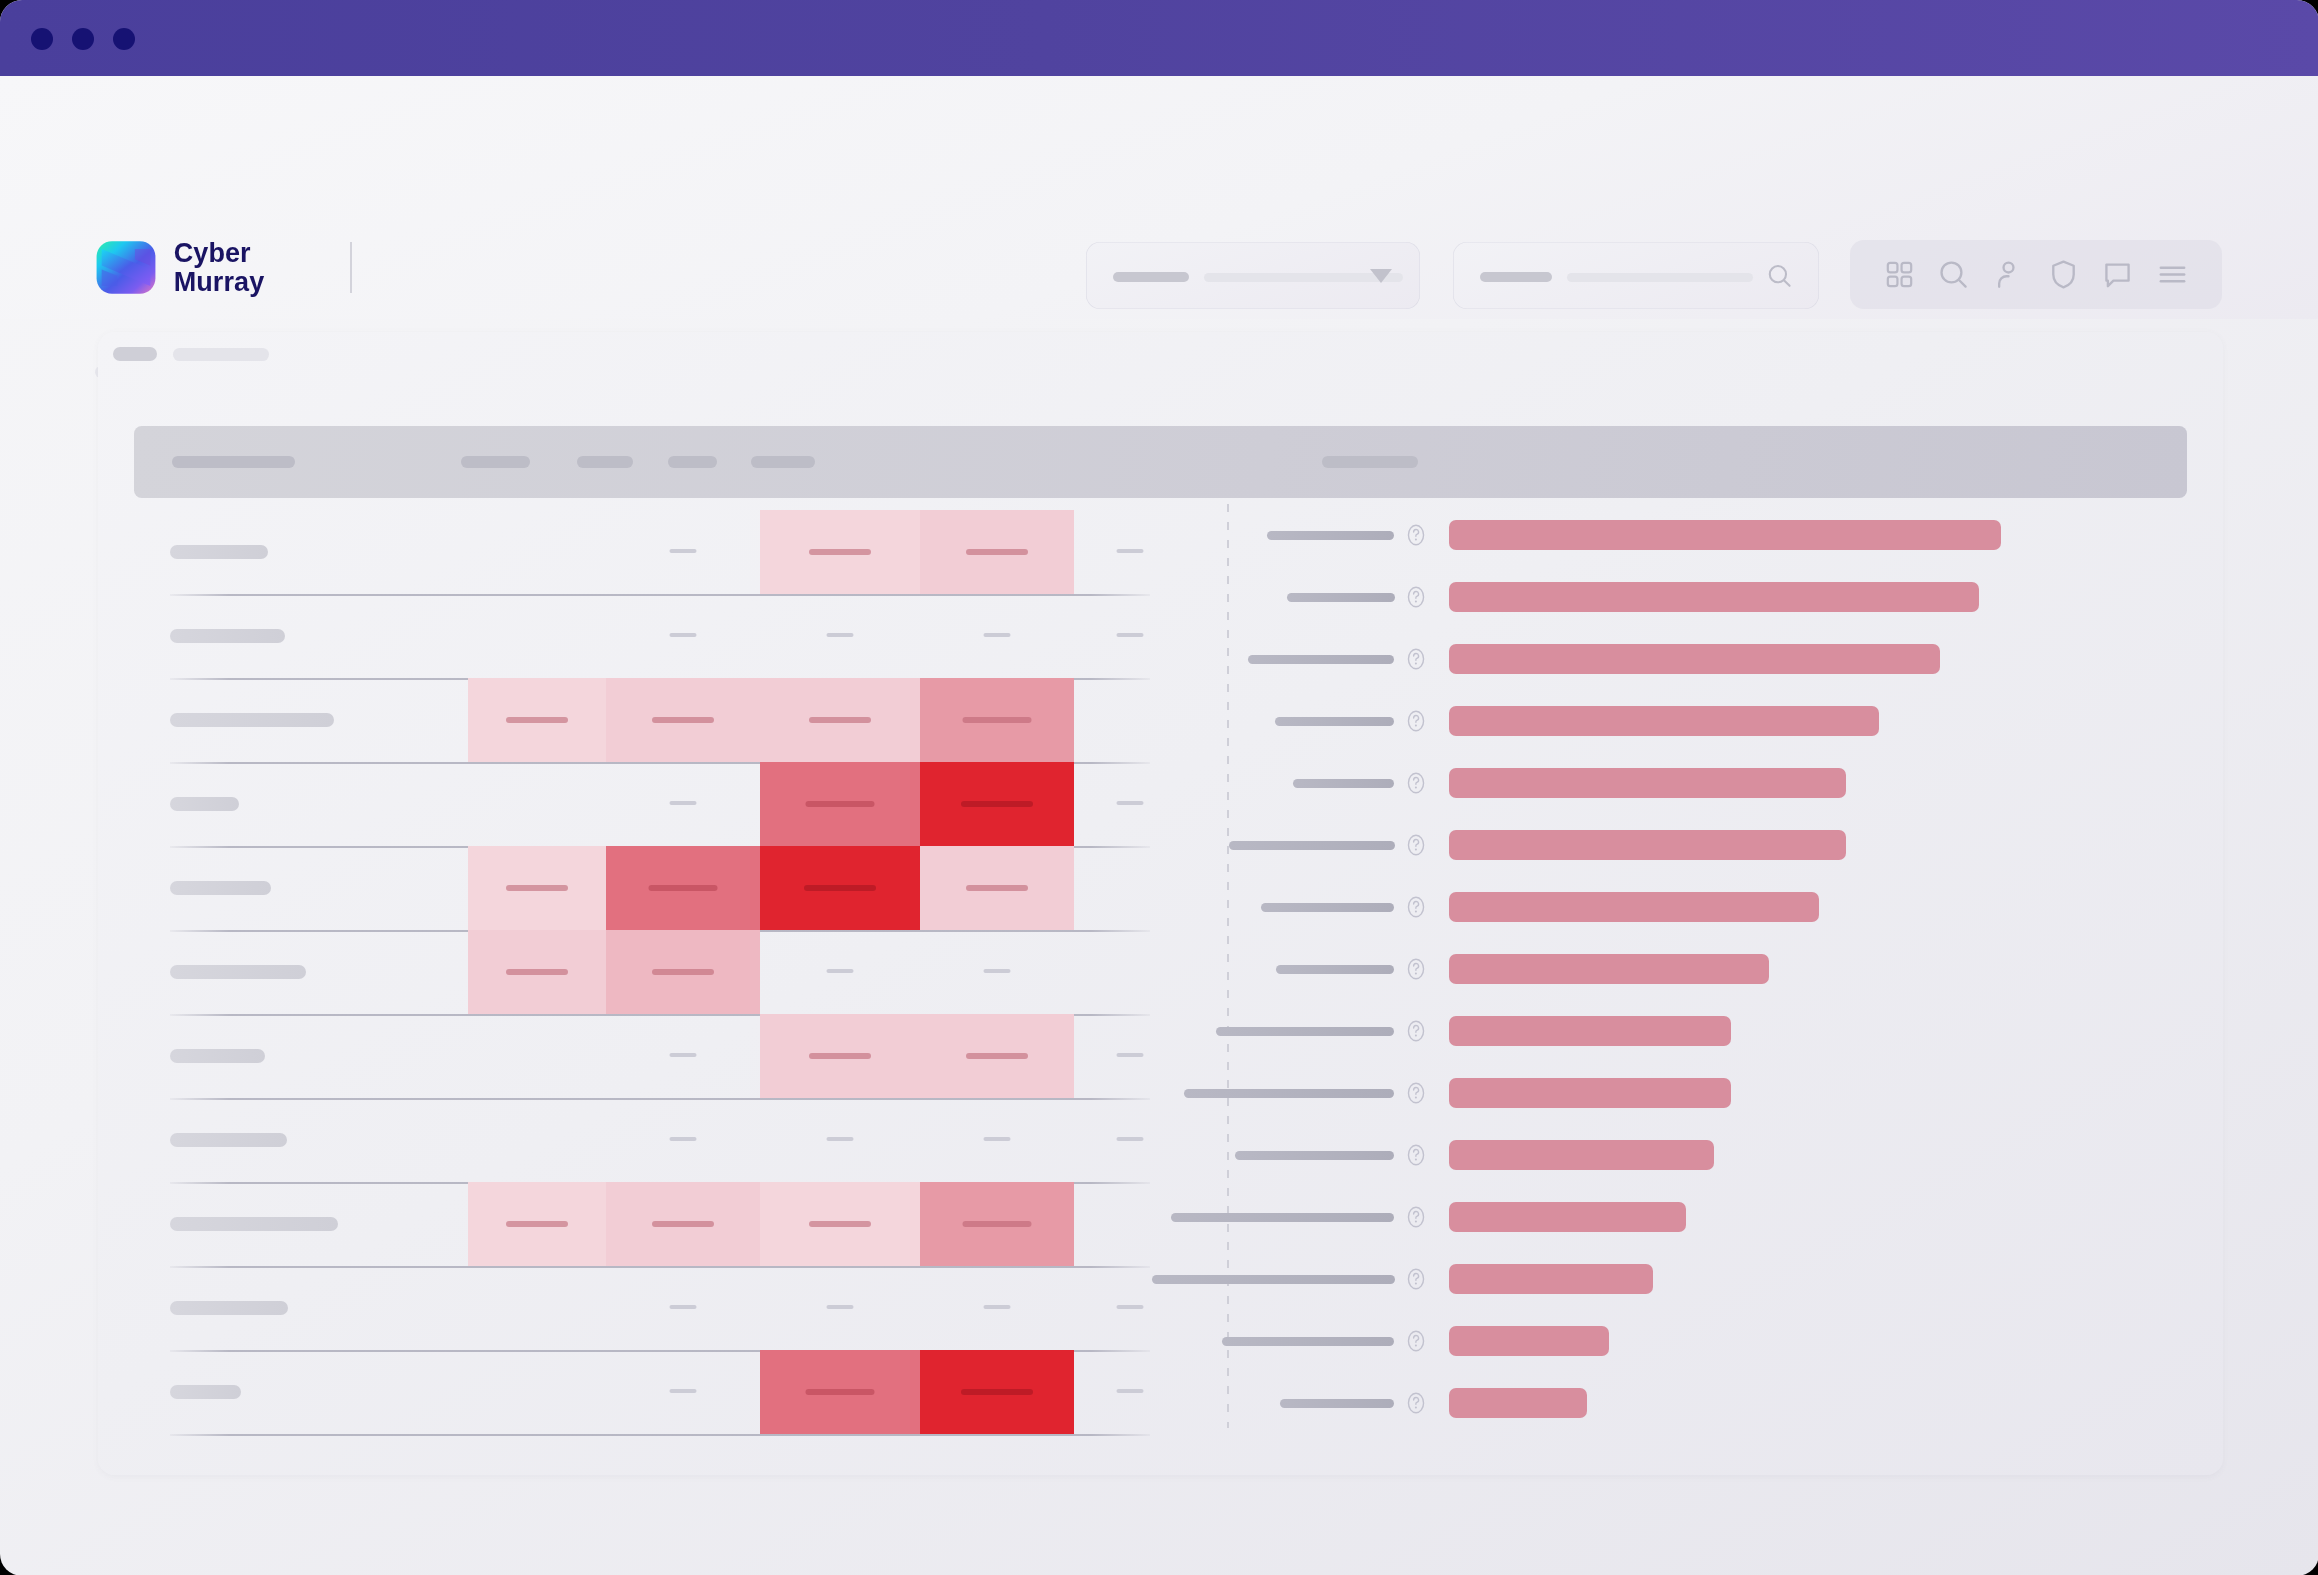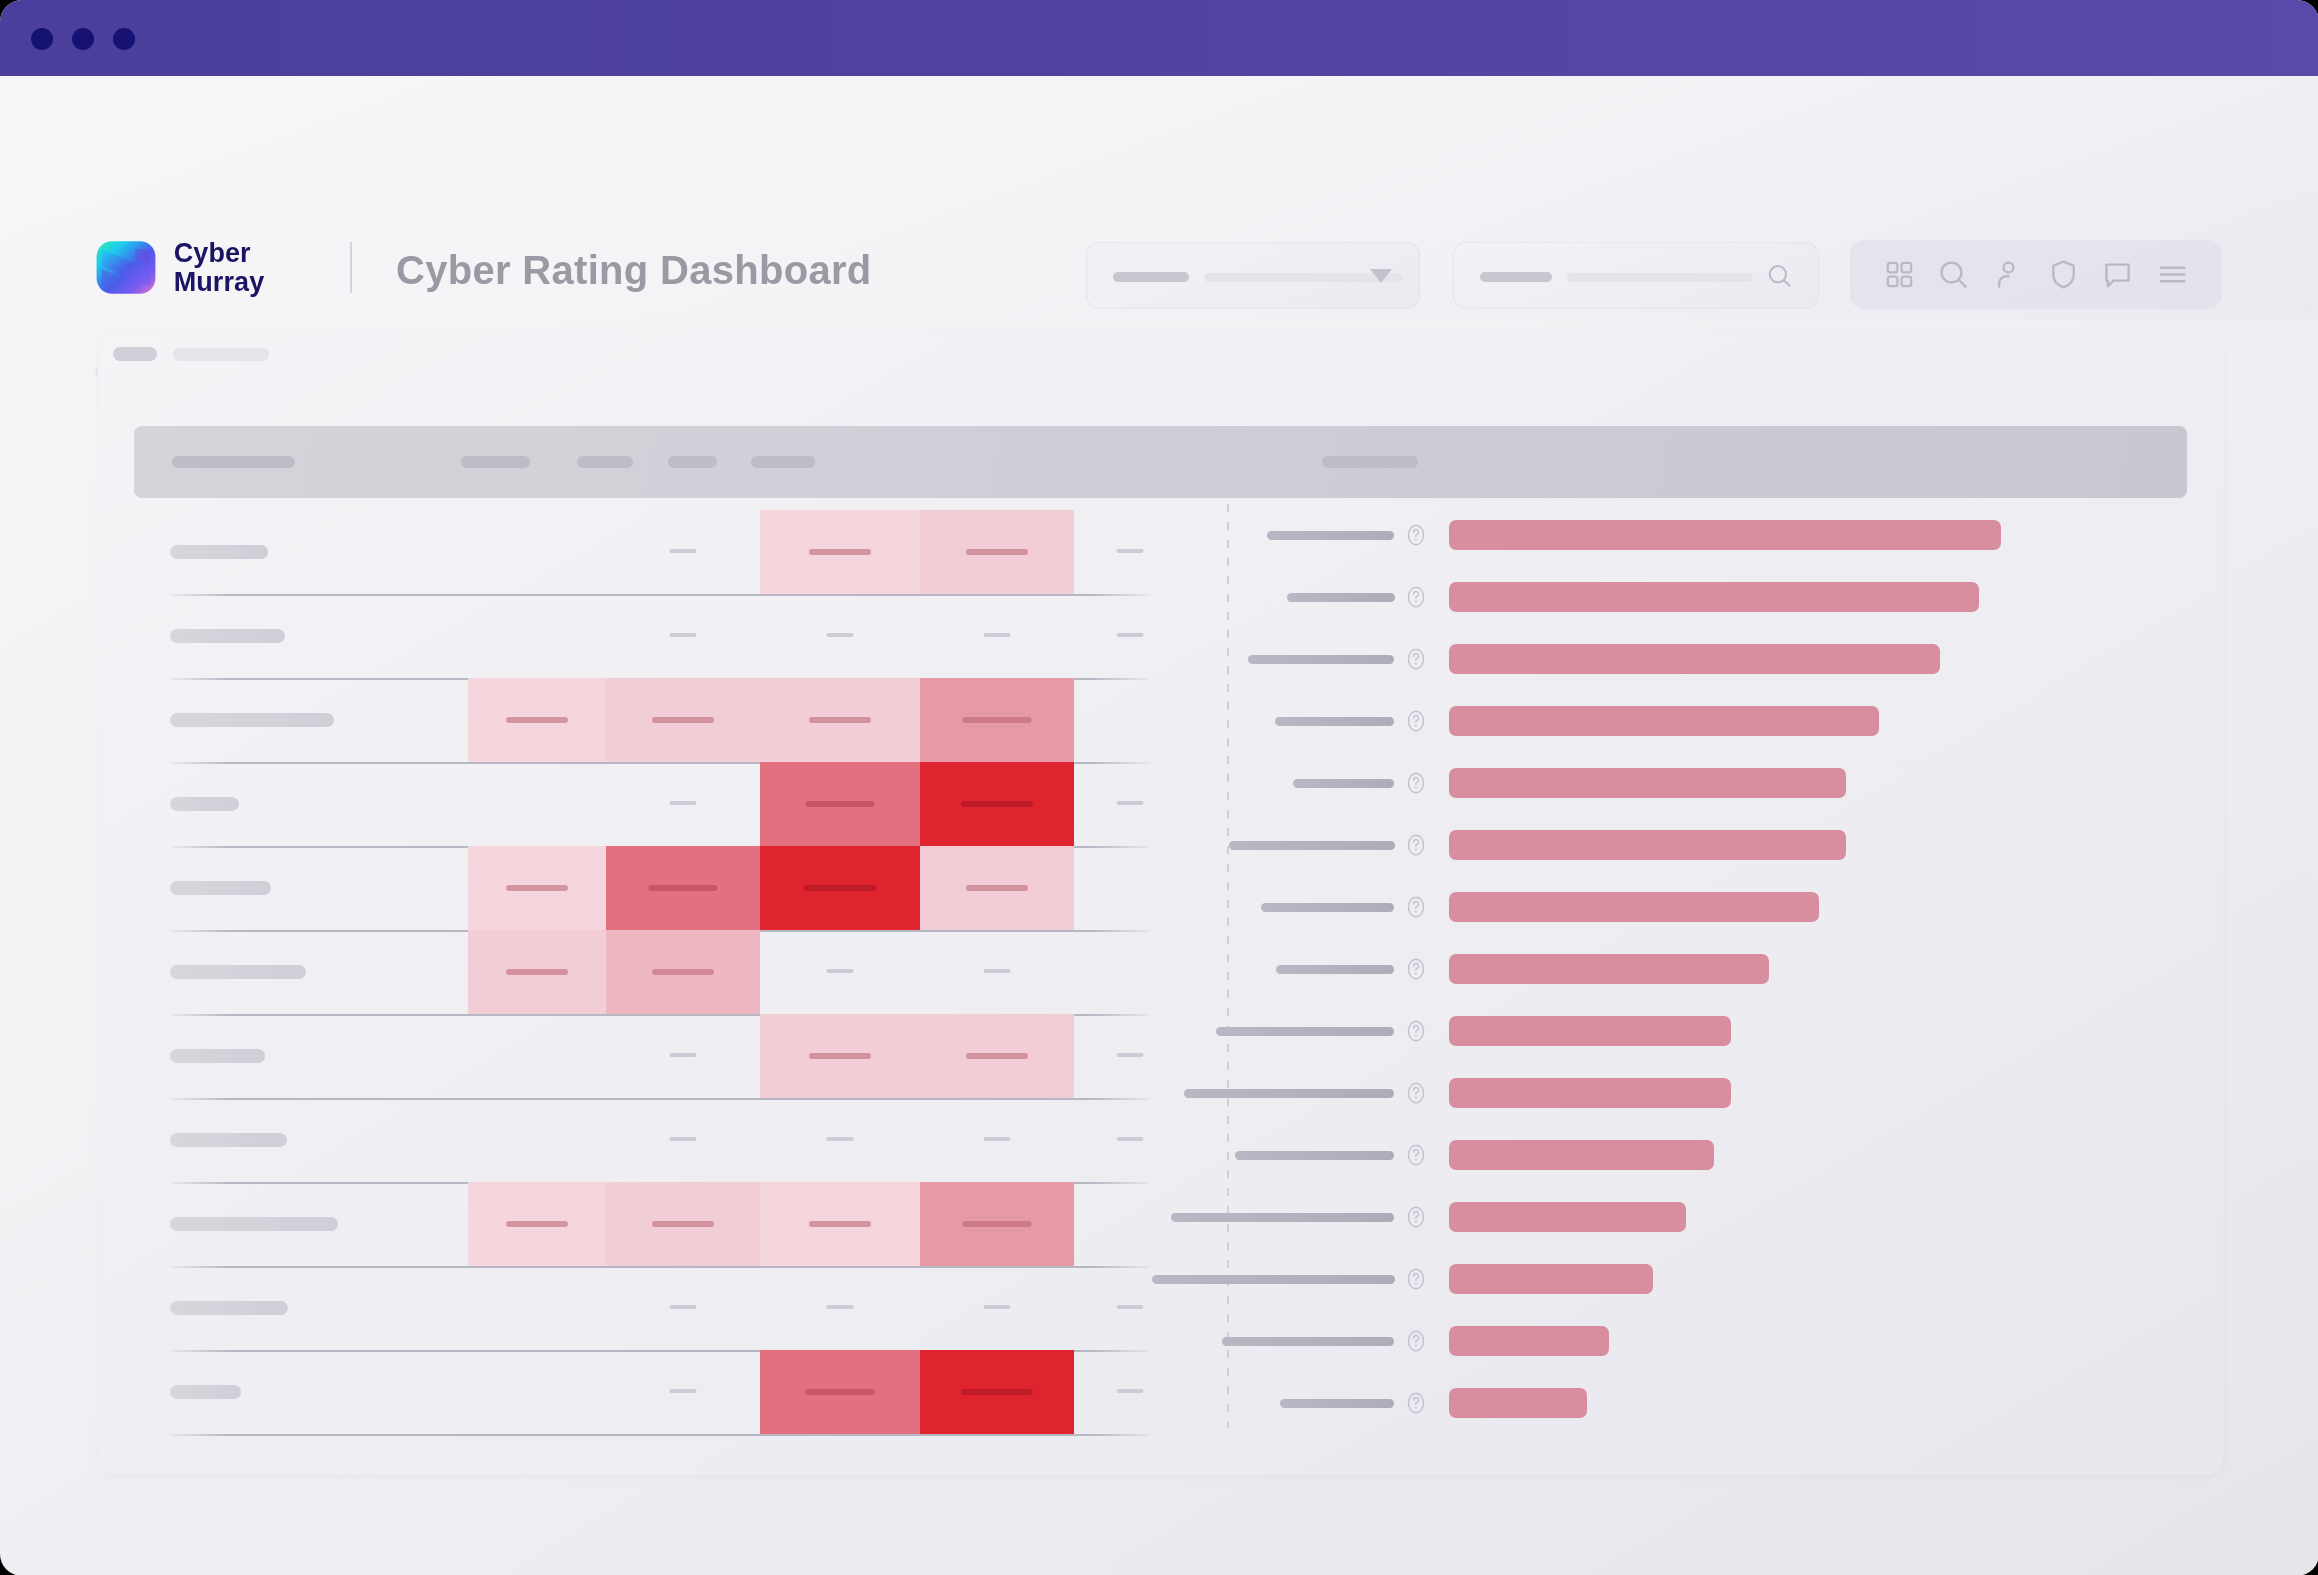--- a/index.html
+++ b/index.html
@@ -149,21 +149,20 @@
         </svg>
       </span>
       <span class="brand-text">
         <span>Cyber</span><br>
         <span>Murray</span>
       </span>
     </div>
 
     <div class="brand-sep"></div>
 
-    <div class="app-title">Cyber Rating Dashboard</div>
 
     <div class="ctrl-select">
       <span class="ph ph-dark" style="left:27px;  top:30px; width:76px; height:10.3px;"></span>
       <span class="ph ph-light" style="left:118px; top:31px; width:199px; height:9px; border-radius:4.5px;"></span>
       <span class="chev"></span>
     </div>
 
     <div class="ctrl-search">
       <span class="ph ph-dark" style="left:27px;  top:30px; width:72px; height:10.3px;"></span>
       <span class="ph ph-light" style="left:114px; top:31px; width:186px; height:9px; border-radius:4.5px;"></span>

